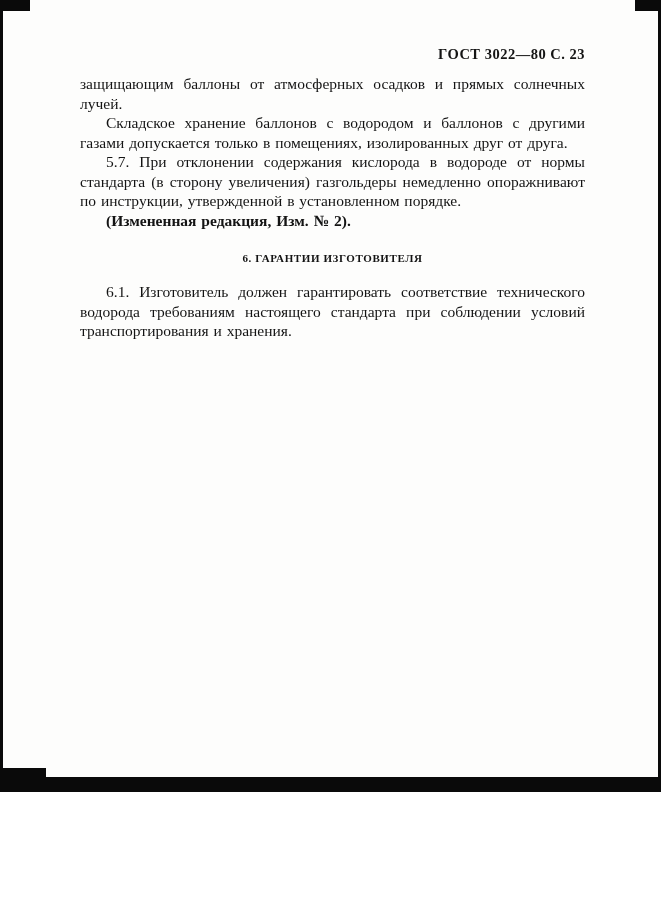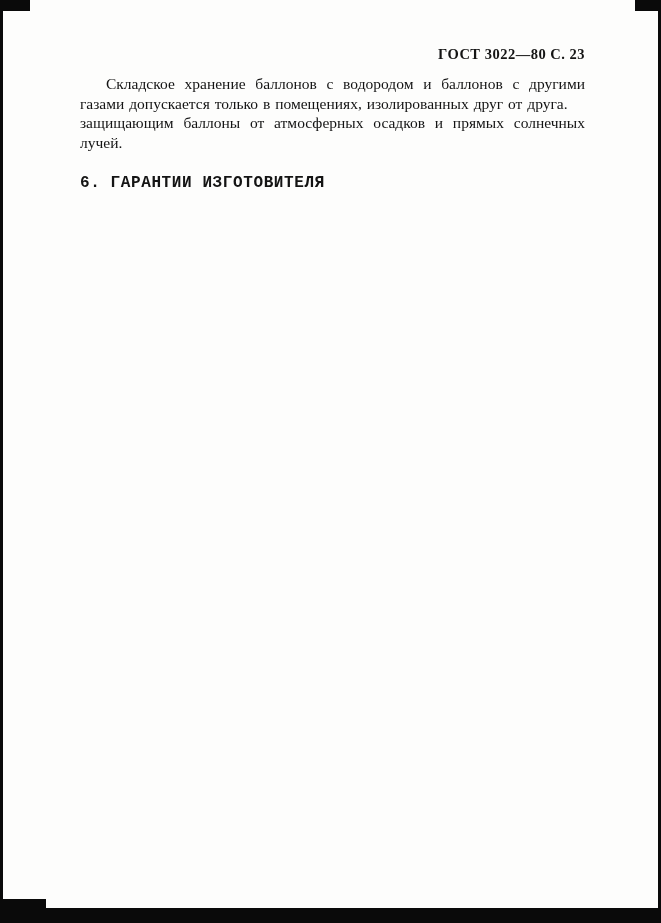--- a/index.html
+++ b/index.html
@@ -3,21 +3,21 @@
 <meta charset="utf-8">
 <style>
   html, body {
     margin: 0;
     padding: 0;
     background: #ffffff;
   }
   .page {
     position: relative;
     width: 661px;
-    height: 923px;
+    height: 792px;
     background: #fdfdfc;
     overflow: hidden;
     font-family: "Liberation Serif", "DejaVu Serif", serif;
     color: #141414;
   }
   
   .scan-mark { position: absolute; background: #0a0a0a; }
   .mark-top-left    { left: 0; top: 0; width: 30px; height: 11px; }
   .mark-top-right   { right: 0; top: 0; width: 26px; height: 11px; }
   .mark-left-edge   { left: 0; top: 0; width: 3px; height: 923px; }
@@ -47,47 +47,51 @@
     font-size: 15.5px;
     line-height: 19.5px;
     text-align: justify;
     word-spacing: 1px;
   }
   .para.indent { text-indent: 26px; }
   .para.bold { font-weight: bold; }
 
   .section-heading {
     margin: 22px 0 18px 0;
+    text-align: center;
     font-weight: bold;
-    font-size: 16px;
+    font-size: 11px;
     letter-spacing: 0.6px;
-    font-family: Liberation Mono, monospace;
+    font-family: Liberation Serif, serif;
   }
 </style>
 </head>
 <body>
 
 <div class="page">
 
   <div class="scan-mark mark-top-left"></div>
   <div class="scan-mark mark-top-right"></div>
   <div class="scan-mark mark-left-edge"></div>
   <div class="scan-mark mark-right-edge"></div>
   <div class="scan-mark mark-bottom-bar"></div>
   <div class="scan-mark mark-bottom-left"></div>
 
   <div class="header-row">ГОСТ 3022—80 С. 23</div>
 
   <div class="content">
 
+    <p class="para">защищающим баллоны от атмосферных осадков и прямых солнечных лучей.</p>
+
     <p class="para indent">Складское хранение баллонов с водородом и баллонов с другими газами допускается только в помещениях, изолированных друг от друга.</p>
 
-    <p class="para">защищающим баллоны от атмосферных осадков и прямых солнечных лучей.</p>
+    <p class="para indent">5.7. При отклонении содержания кислорода в водороде от нормы стандарта (в сторону увеличения) газгольдеры немедленно опоражнивают по инструкции, утвержденной в установленном порядке.</p>
 
-
+    <p class="para indent bold">(Измененная редакция, Изм. № 2).</p>
 
     <h2 class="section-heading">6. ГАРАНТИИ ИЗГОТОВИТЕЛЯ</h2>
 
+    <p class="para indent">6.1. Изготовитель должен гарантировать соответствие технического водорода требованиям   настоящего   стандарта  при  соблюдении условий транспортирования и хранения.</p>
 
 
 
   </div>
 </div>
 
 </body></html>

